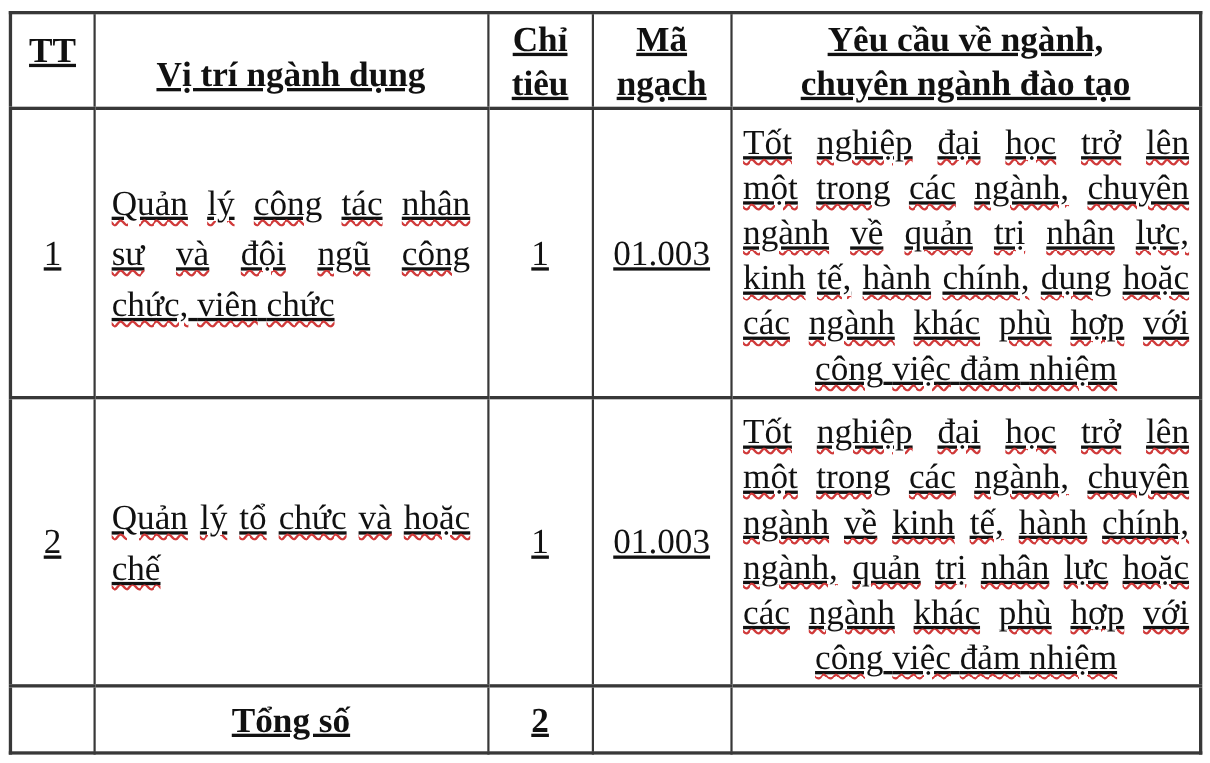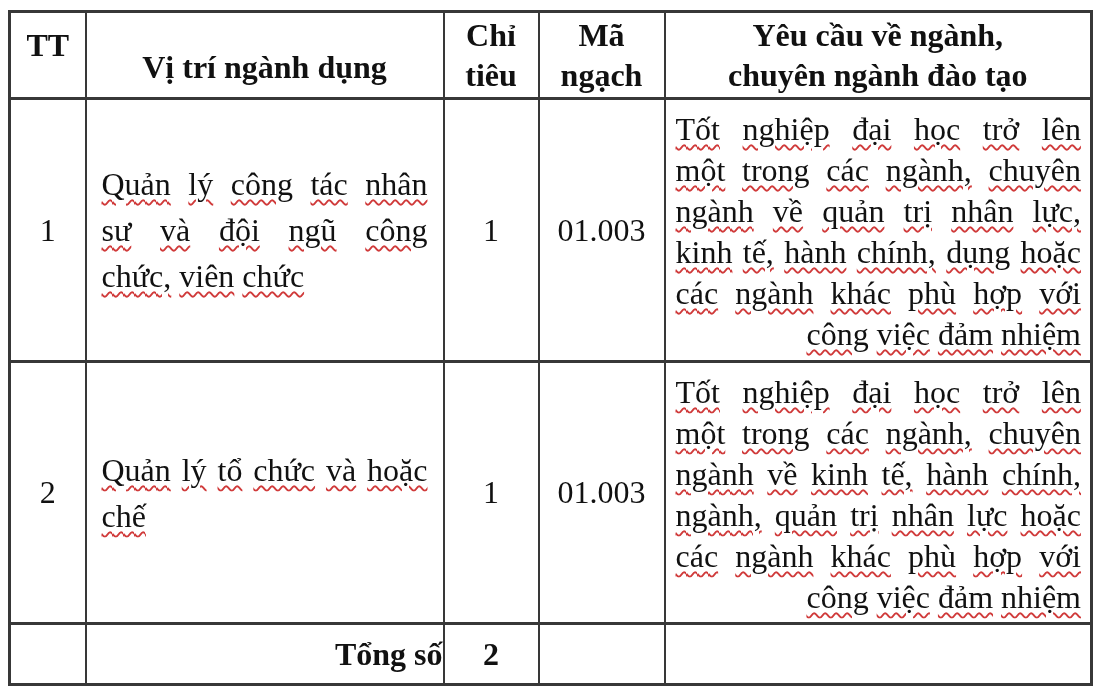--- a/index.html
+++ b/index.html
@@ -12,53 +12,54 @@
     margin:0;padding:0;width:1100px;height:694px;background:var(--bg);
     font-family:"Liberation Serif","DejaVu Serif",serif;color:var(--text);
     overflow:hidden;
   }
   .page{padding:10px 0 0 8px;}
   table.doc{
     border-collapse:collapse;
     table-layout:fixed;
     width:1082px;
     border:3px solid var(--border);
+    text-decoration:underline;
   }
   td,th{
     border:2px solid var(--border);
     padding:0;
     vertical-align:middle;
     font-size:32px;
     overflow:hidden;
   }
   th{
     font-weight:bold;
     text-align:center;
     white-space:pre-line;
     line-height:40px;
     border-bottom:3px solid var(--border);
   }
   tr.sep td{border-top:3px solid var(--border);}
   th.vtop{vertical-align:top;padding-top:12px;}
   th.low{padding-top:24px;}
   .num{text-align:center;}
   .cell-pos{padding:0 15px;text-align:left;}
-  .cell-req{padding:4px 9px 0 10px;text-align:right;}
+  .cell-req{padding:4px 9px 0 10px;text-align:center;}
   .cell-pos .line{line-height:46px;white-space:nowrap;}
   .cell-req .line{line-height:41px;white-space:nowrap;}
   .line.just{display:flex;justify-content:space-between;}
   .line.last{display:block;}
   .w{
     text-decoration-line:underline;
     text-decoration-style:wavy;
     text-decoration-color:var(--squiggle);
     text-decoration-thickness:2px;
     text-underline-offset:4px;
   }
-  .total-label{font-weight:bold;text-align:right;}
+  .total-label{font-weight:bold;text-align:center;}
   .total-num{font-weight:bold;text-align:center;}
 </style>
 </head>
 <body>
 
 <div class="page">
   <table class="doc">
     <colgroup>
       <col style="width:76px">
       <col style="width:358px">

